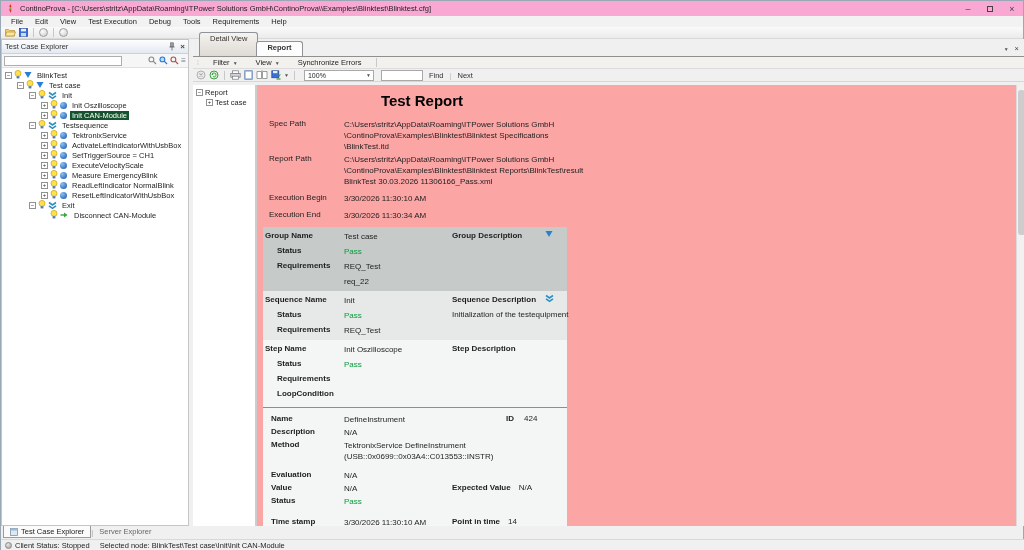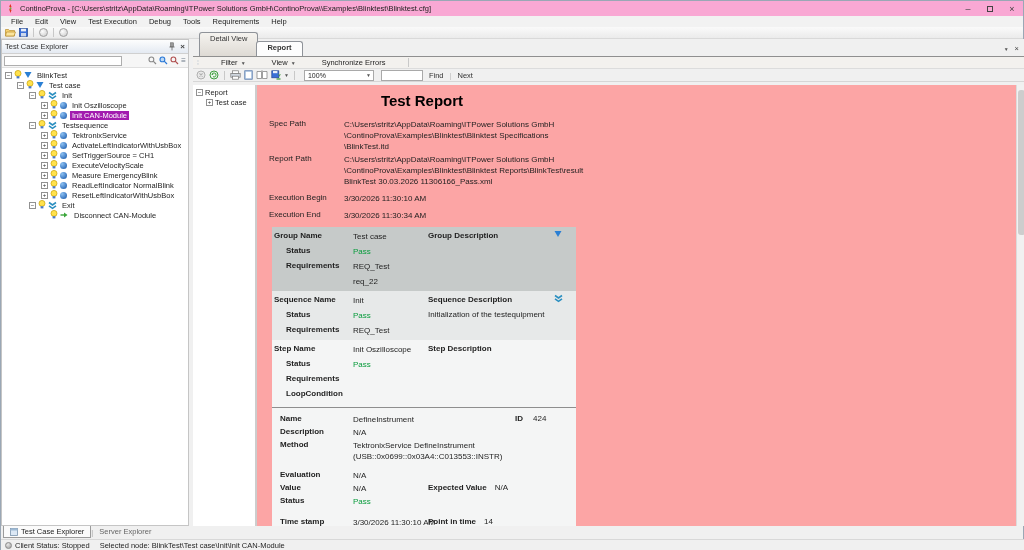--- a/index.html
+++ b/index.html
@@ -32,32 +32,32 @@
   .searchrow { height:14px; background:#f6f6f6; border-bottom:1px solid #e0e0e0; display:flex; align-items:center; padding:0 2px; }
   .search-input { width:118px; height:10px; border:1px solid #aeaeae; background:#fff; font-size:7px; padding:0 2px; font-family:"Liberation Sans",sans-serif; }
   .searchicons { margin-left:auto; display:flex; gap:2px; align-items:center; }
   .tree { flex:1; overflow:hidden; padding-top:2px; }
   .tree-row { height:10px; display:flex; align-items:center; white-space:nowrap; }
   .expbox { width:7px; height:7px; border:1px solid #919191; background:#fff; font-size:6px; line-height:5px; text-align:center; color:#333; flex:0 0 auto; margin-right:2px; }
   .bulb { flex:0 0 auto; margin-right:2px; }
   .t-icon { flex:0 0 auto; margin-right:3px; display:inline-flex; }
   .sphere { width:7px; height:7px; border-radius:50%; background:radial-gradient(circle at 32% 30%, #8cc0f2, #1455a8); }
   .tree-label { font-size:7.5px; padding:0 2px; }
-  .tree-row.selected .tree-label { background:#a21caf; color:#fff; }
+  .tree-row.selected .tree-label { background:#14532d; color:#fff; }
 
   .splitter { position:absolute; left:188px; top:38px; width:4px; height:487px; background:#f0f0f0; }
 
   
   .main { position:absolute; left:192px; top:38px; width:832px; height:487px; display:flex; flex-direction:column; }
   .tabstrip { height:18px; display:flex; align-items:flex-end; background:#f0f0f0; border-bottom:1px solid #8f8f8f; padding-left:6px; }
   .doc-tab { height:24px; padding:1px 10px 0 10px; border:1px solid #8f9399; border-bottom:none; border-radius:3px 3px 0 0; background:linear-gradient(#f5f3ef,#dedad4); margin-right:-2px; font-size:7.5px; color:#333; position:relative; }
   .doc-tab.active { background:#fdfdfd; font-weight:bold; z-index:2; height:15px; }
   .tabstrip-right { margin-left:auto; display:flex; align-items:center; gap:6px; padding:0 6px 3px 0; color:#444; }
 
-  .filterbar { height:12px; background:#f3f1ee; border-bottom:1px solid #dcdcdc; display:flex; align-items:center; padding-left:4px; gap:16px; }
+  .filterbar { height:12px; background:#f3f1ee; border-bottom:1px solid #dcdcdc; display:flex; align-items:center; padding-left:4px; gap:8px; }
   .grip { color:#b9c4d0; font-size:7px; margin-right:2px; letter-spacing:-1px; }
   .filter-item { padding:0 5px; white-space:nowrap; display:flex; align-items:center; gap:3px; }
   .caret { font-size:5px; color:#555; }
   .filter-end-sep { width:1px; height:9px; background:#c9c9c9; margin-left:2px; }
 
   .viewer-toolbar { height:13px; background:#f0f0f0; border-bottom:1px solid #d6d6d6; display:flex; align-items:center; padding-left:3px; gap:3px; }
   .vicon { display:inline-flex; align-items:center; }
   .zoom-combo { width:70px; height:11px; border:1px solid #a9a9a9; background:#fff; display:flex; align-items:center; font-size:7px; padding-left:3px; margin-left:4px; }
   .zoom-combo .caret { margin-left:auto; margin-right:2px; }
   .find-box { width:42px; height:11px; border:1px solid #a9a9a9; background:#fff; margin-left:4px; font-size:7px; font-family:"Liberation Sans",sans-serif; padding:0 2px; }
@@ -72,30 +72,30 @@
   .vthumb { position:absolute; left:1px; top:5px; width:7px; height:145px; background:#cdcdcd; border-radius:3px; }
 
   
   .report-doc { position:absolute; left:0; top:4px; width:330px; }
   .report-title { text-align:center; font-size:15px; font-weight:bold; margin:3px 0 10px 0; color:#000; }
   .info-row { position:relative; margin-bottom:2px; font-size:8px; min-height:11px; }
   .info-label { position:absolute; left:12px; top:0; font-weight:normal; white-space:nowrap; }
   .info-value { display:block; margin-left:87px; white-space:pre-line; line-height:11px; }
   .info-row.gap { margin-top:6px; }
 
-  .section { margin-left:15px; width:304px; padding:2px 0; position:relative; }
+  .section { margin-left:6px; width:304px; padding:2px 0; position:relative; }
   .section.group { background:#c6cac9; margin-top:6px; }
   .section.sequence { background:#e7e9e9; }
   .section.step { background:#f4f5f5; }
   .srow { position:relative; height:15px; font-size:8px; }
   .srow.detail { height:13px; }
   .slabel { position:absolute; top:2px; font-weight:bold; white-space:nowrap; }
   .svalue { position:absolute; left:81px; top:2px; white-space:pre; line-height:11px; }
   .svalue.pass { color:#089b3c; }
-  .sright { position:absolute; left:156px; top:2px; display:flex; gap:8px; white-space:nowrap; }
+  .sright { position:absolute; left:189px; top:2px; display:flex; gap:8px; white-space:nowrap; }
   .srl { font-weight:bold; }
   .sid { position:absolute; left:243px; top:2px; display:flex; gap:10px; }
   .sid .srl { font-weight:bold; }
   .sicon { position:absolute; left:282px; top:1px; }
   .sdivider { height:1px; background:#8e8e8e; margin:5px 0 4px 0; }
 
   
   .output-bar { position:absolute; left:192px; top:525px; width:832px; height:13px; background:linear-gradient(#cadef3,#a5c4e2); border-top:1px solid #7da2c6; display:flex; align-items:center; padding-left:4px; }
   .output-label { font-weight:bold; color:#1b3a5c; border-bottom:2px solid #3bb54a; padding:0 3px 0 3px; }
   .bottom-tabs { position:absolute; left:0; top:525px; width:188px; height:13px; background:#f0f0f0; display:flex; align-items:flex-start; padding-left:2px; }

